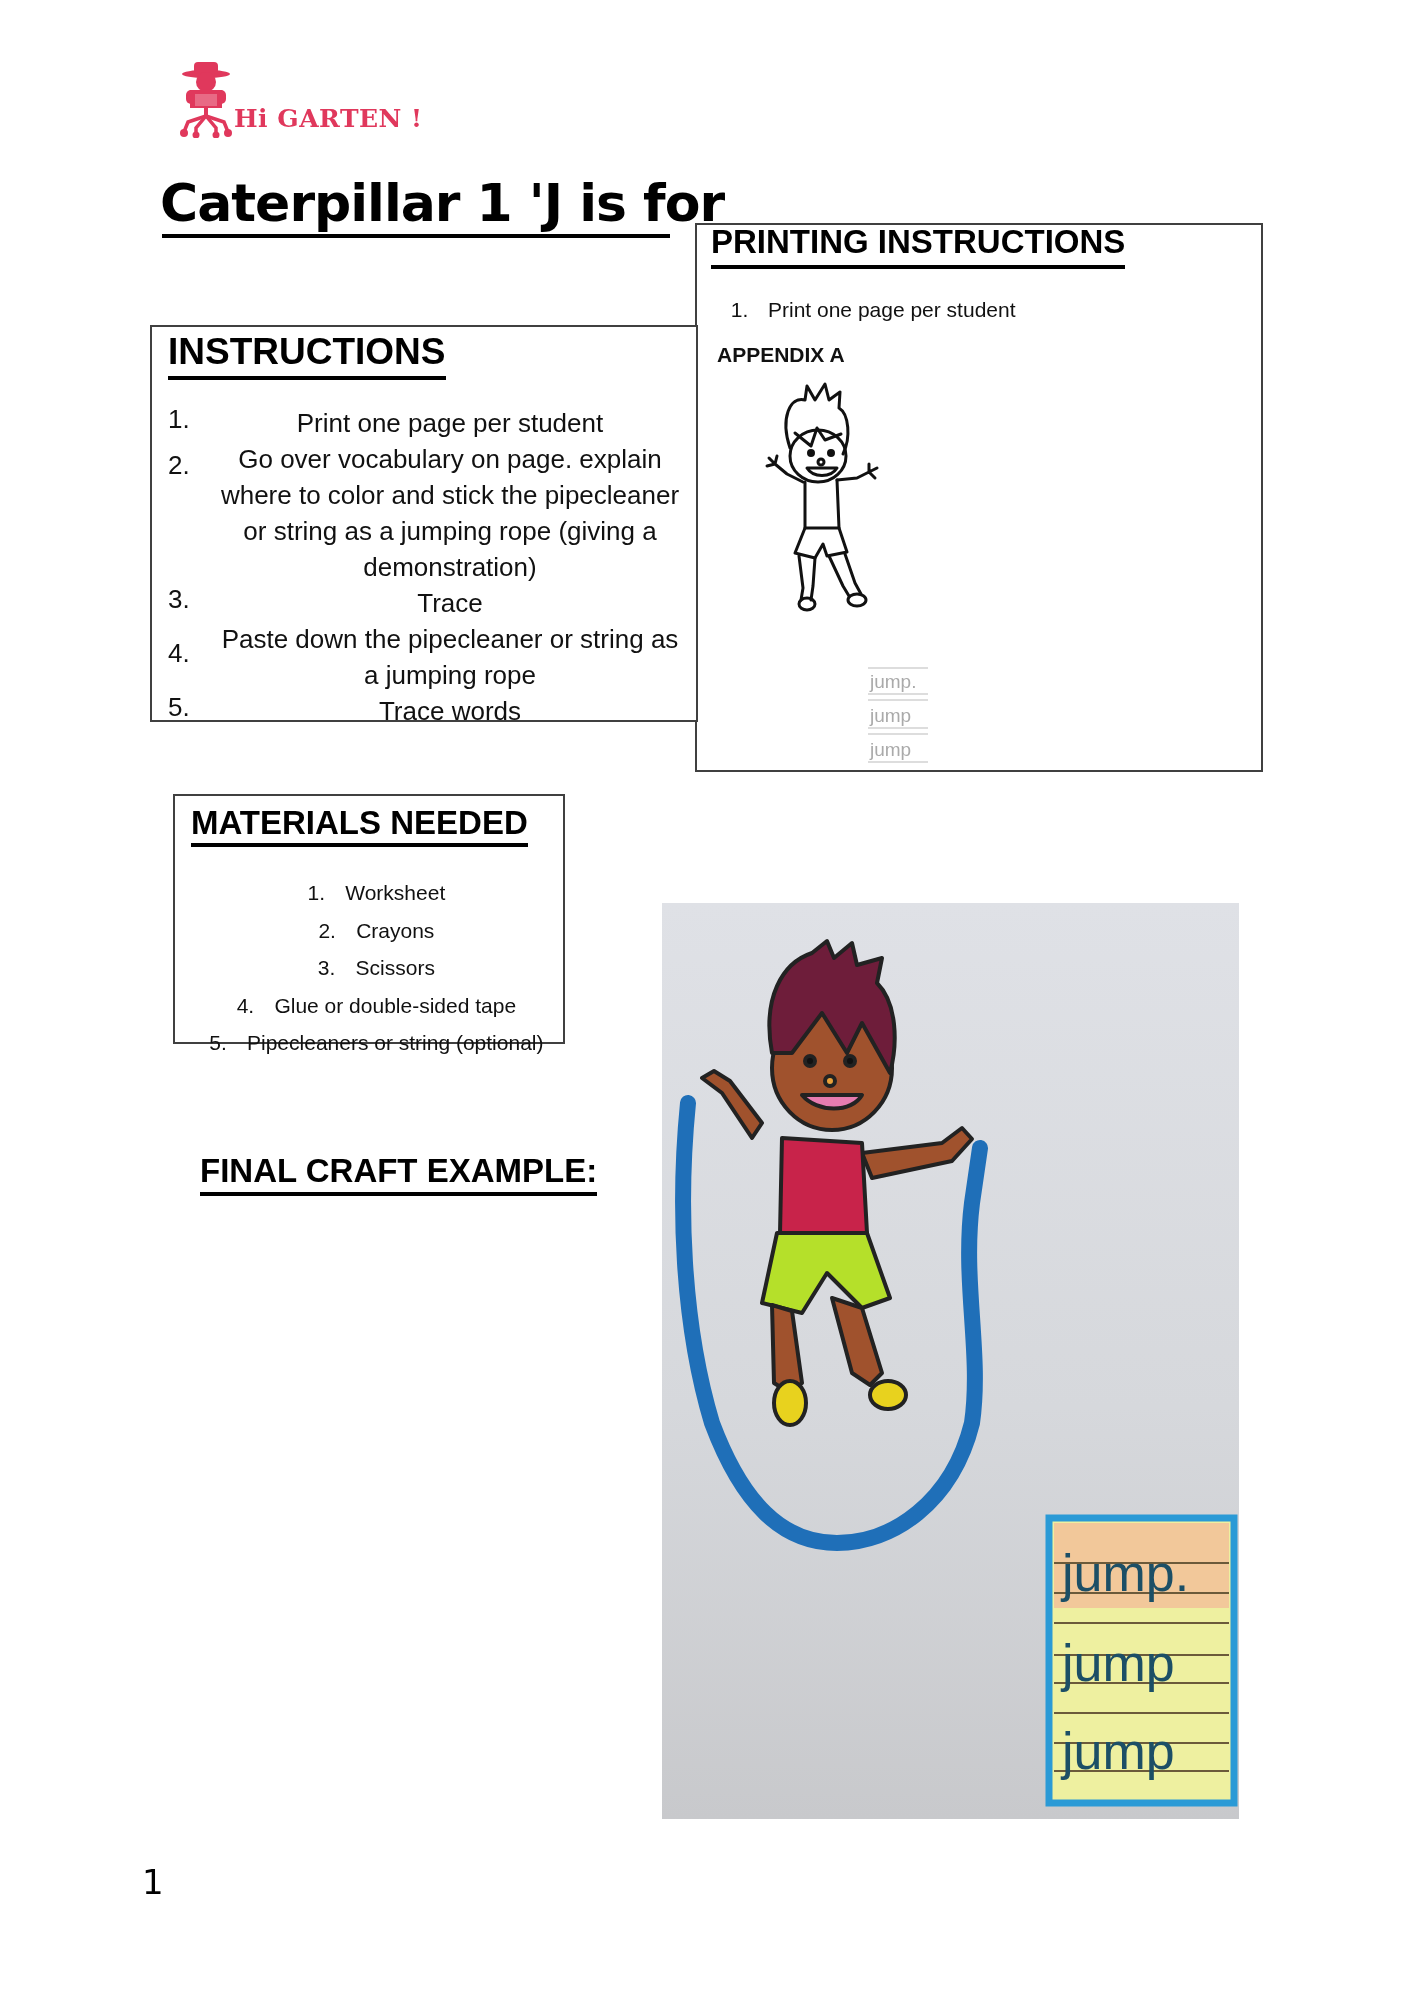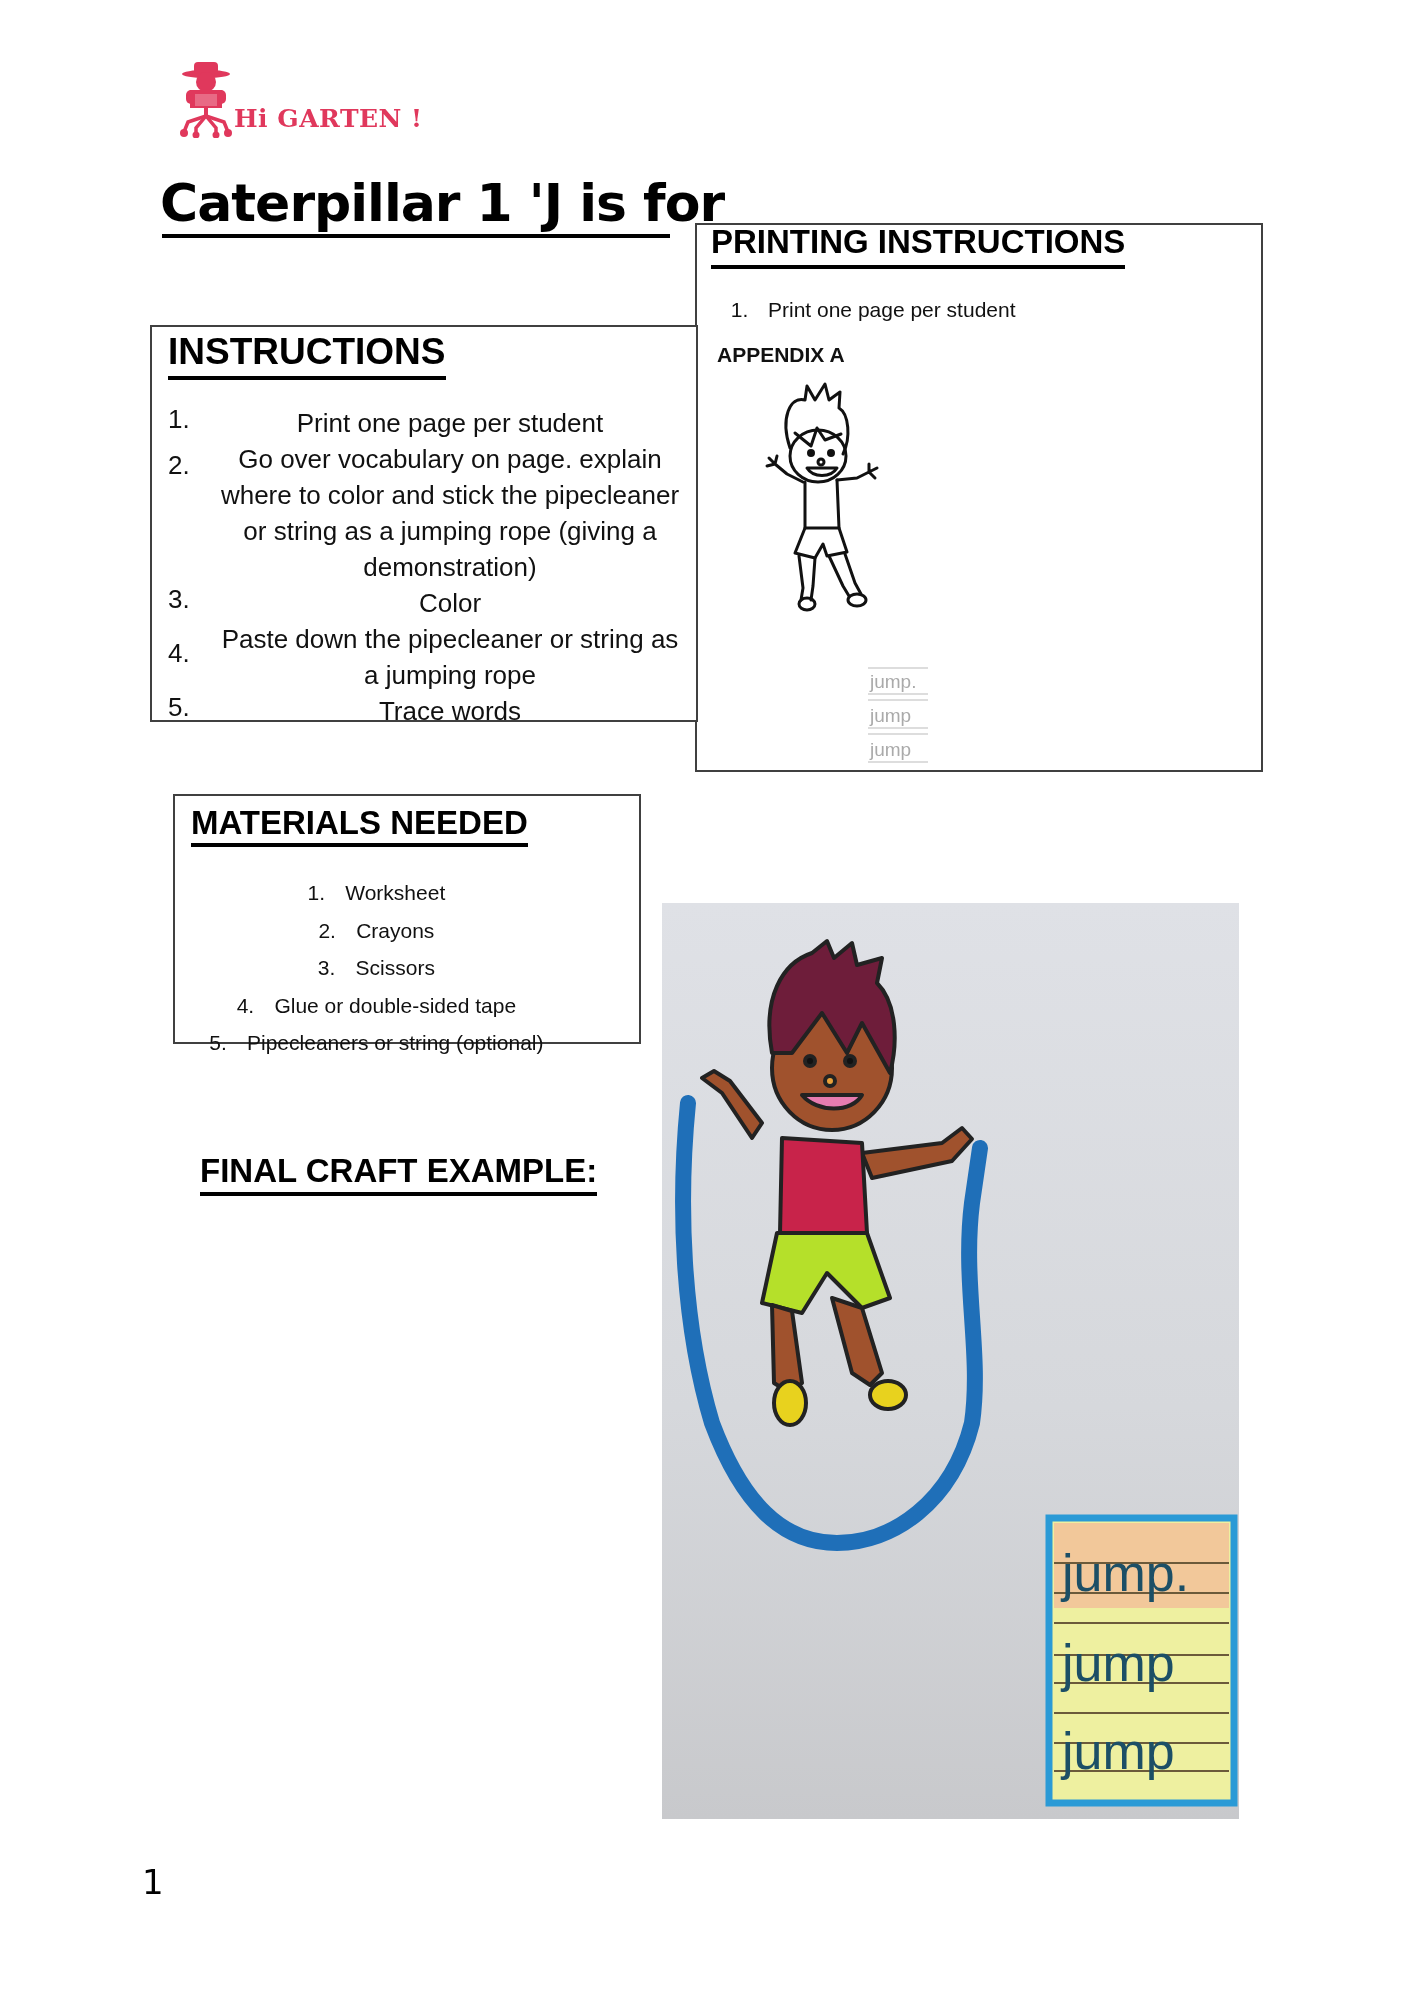--- a/index.html
+++ b/index.html
@@ -16,21 +16,21 @@
   .title-wrap { left: 160px; top: 168px; width: 510px; }
   .title-line { font-family: "DejaVu Sans", sans-serif; font-weight: bold; font-size: 52px; line-height: 70px; color: #000; letter-spacing: -1px; position: relative; white-space: nowrap; }
   .title-line .ul { position: absolute; left: 2px; height: 4px; background: #000; }
   .title-line1 .ul { top: 66px; width: 508px; }
   .title-line2 .ul { top: 136px; width: 250px; }
 
   
   .box { border: 2px solid #404040; background: #fff; }
   .box-instructions { left: 150px; top: 325px; width: 548px; height: 397px; }
   .box-printing { left: 695px; top: 223px; width: 568px; height: 549px; }
-  .box-materials { left: 173px; top: 794px; width: 468px; height: 250px; }
+  .box-materials { left: 173px; top: 794px; width: 392px; height: 250px; }
 
   .heading { font-family: "Liberation Sans", sans-serif; font-weight: bold; display: inline-block; border-bottom: 4px solid #000; color: #000; }
   .h-instr { position: absolute; left: 16px; top: 4px; font-size: 37px; padding-bottom: 3px; }
   .h-print { position: absolute; left: 14px; top: -2px; font-size: 33px; padding-bottom: 4px; }
   .h-mat { position: absolute; left: 16px; top: 8px; font-size: 33px; padding-bottom: 1px; }
 
   .ol { position: absolute; list-style: none; margin-top: 16px; }
   .ol-instr { left: 16px; top: 62px; width: 520px; font-size: 26px; line-height: 36px; }
   .ol-instr li { position: relative; padding-left: 44px; }
   .ol-instr li .num { position: absolute; left: 0; top: 6px; }
@@ -132,21 +132,21 @@
       <text x="8" y="92">jump</text>
     </g>
   </svg>
 </div>
 
 <div class="abs box box-instructions">
   <div class="heading h-instr">INSTRUCTIONS</div>
   <ol class="ol ol-instr">
     <li class="single"><span class="num">1.</span><span>Print one page per student</span></li>
     <li><span class="num">2.</span><span>Go over vocabulary on page.  explain where to color and stick the pipecleaner or string as a jumping rope (giving a demonstration)</span></li>
-    <li class="single"><span class="num">3.</span><span>Color</span></li>
+    <li class="single"><span class="num">3.</span><span>Trace</span></li>
     <li class="two"><span class="num">4.</span><span>Paste down the pipecleaner or string as a jumping rope</span></li>
     <li class="single"><span class="num">5.</span><span>Trace words</span></li>
   </ol>
 </div>
 
 <div class="abs box box-materials">
   <div class="heading h-mat">MATERIALS NEEDED</div>
   <ol class="ol ol-mat">
     <li><span class="num">1.</span><span>Worksheet</span></li>
     <li><span class="num">2.</span><span>Crayons</span></li>

